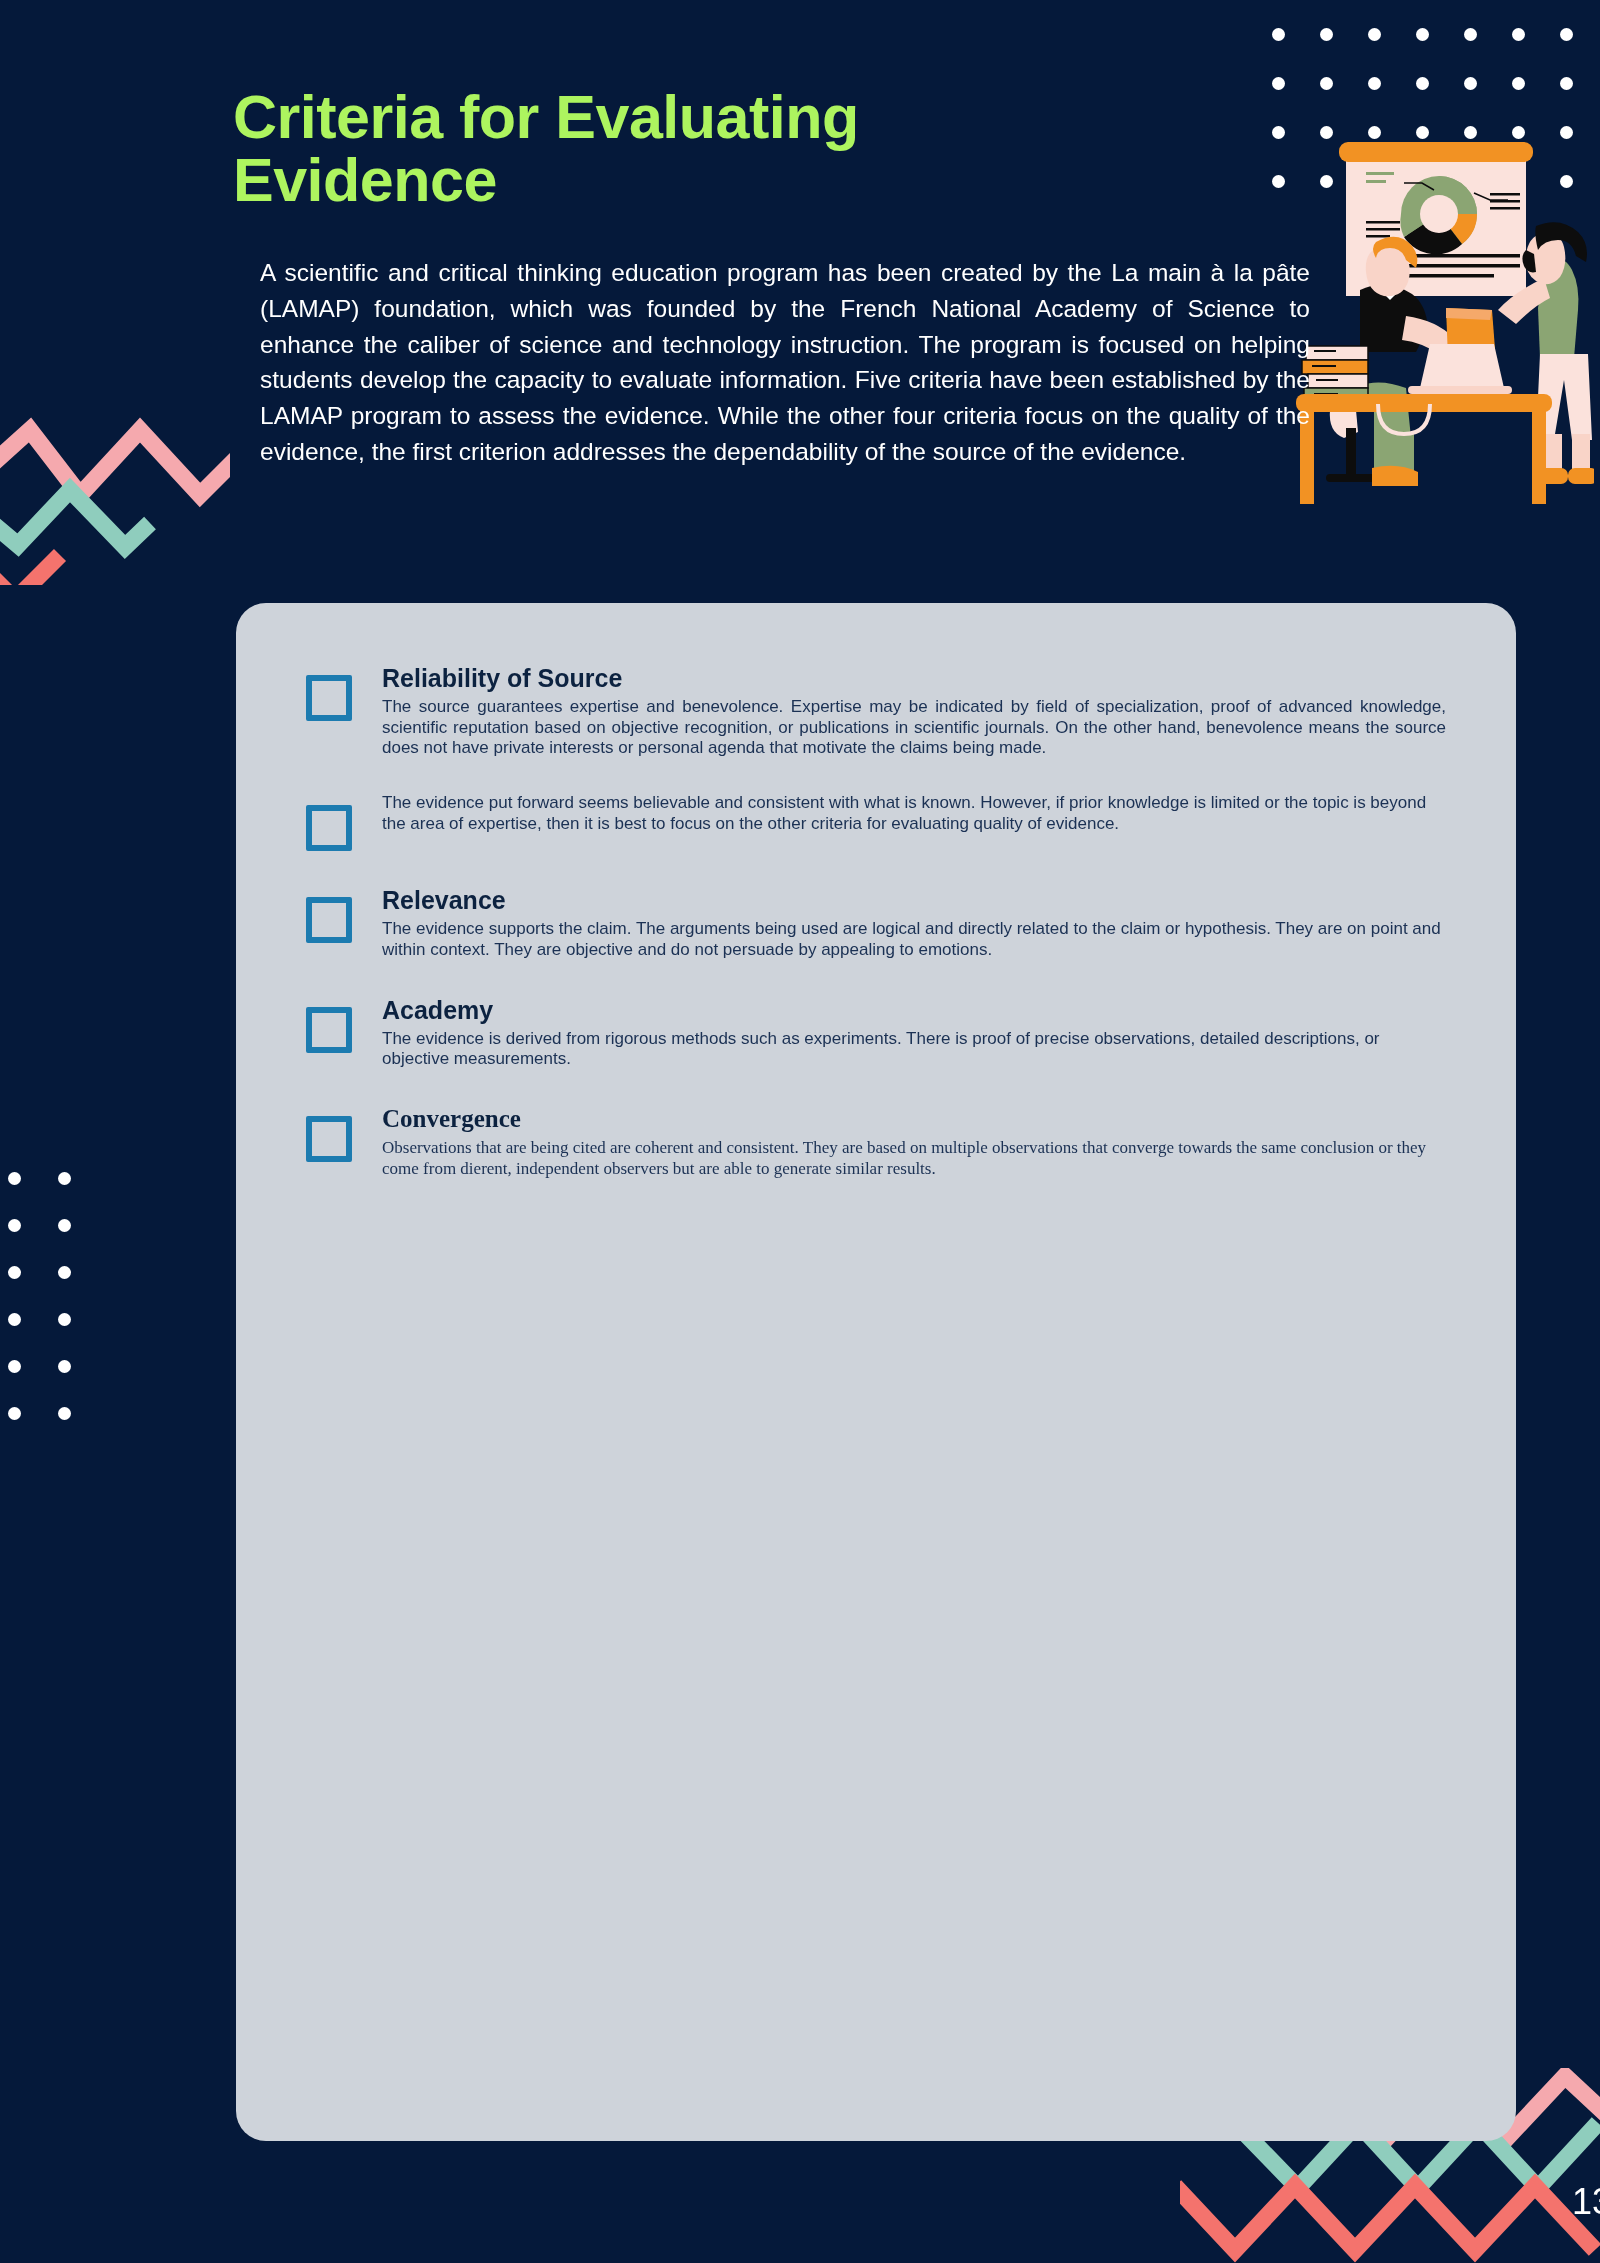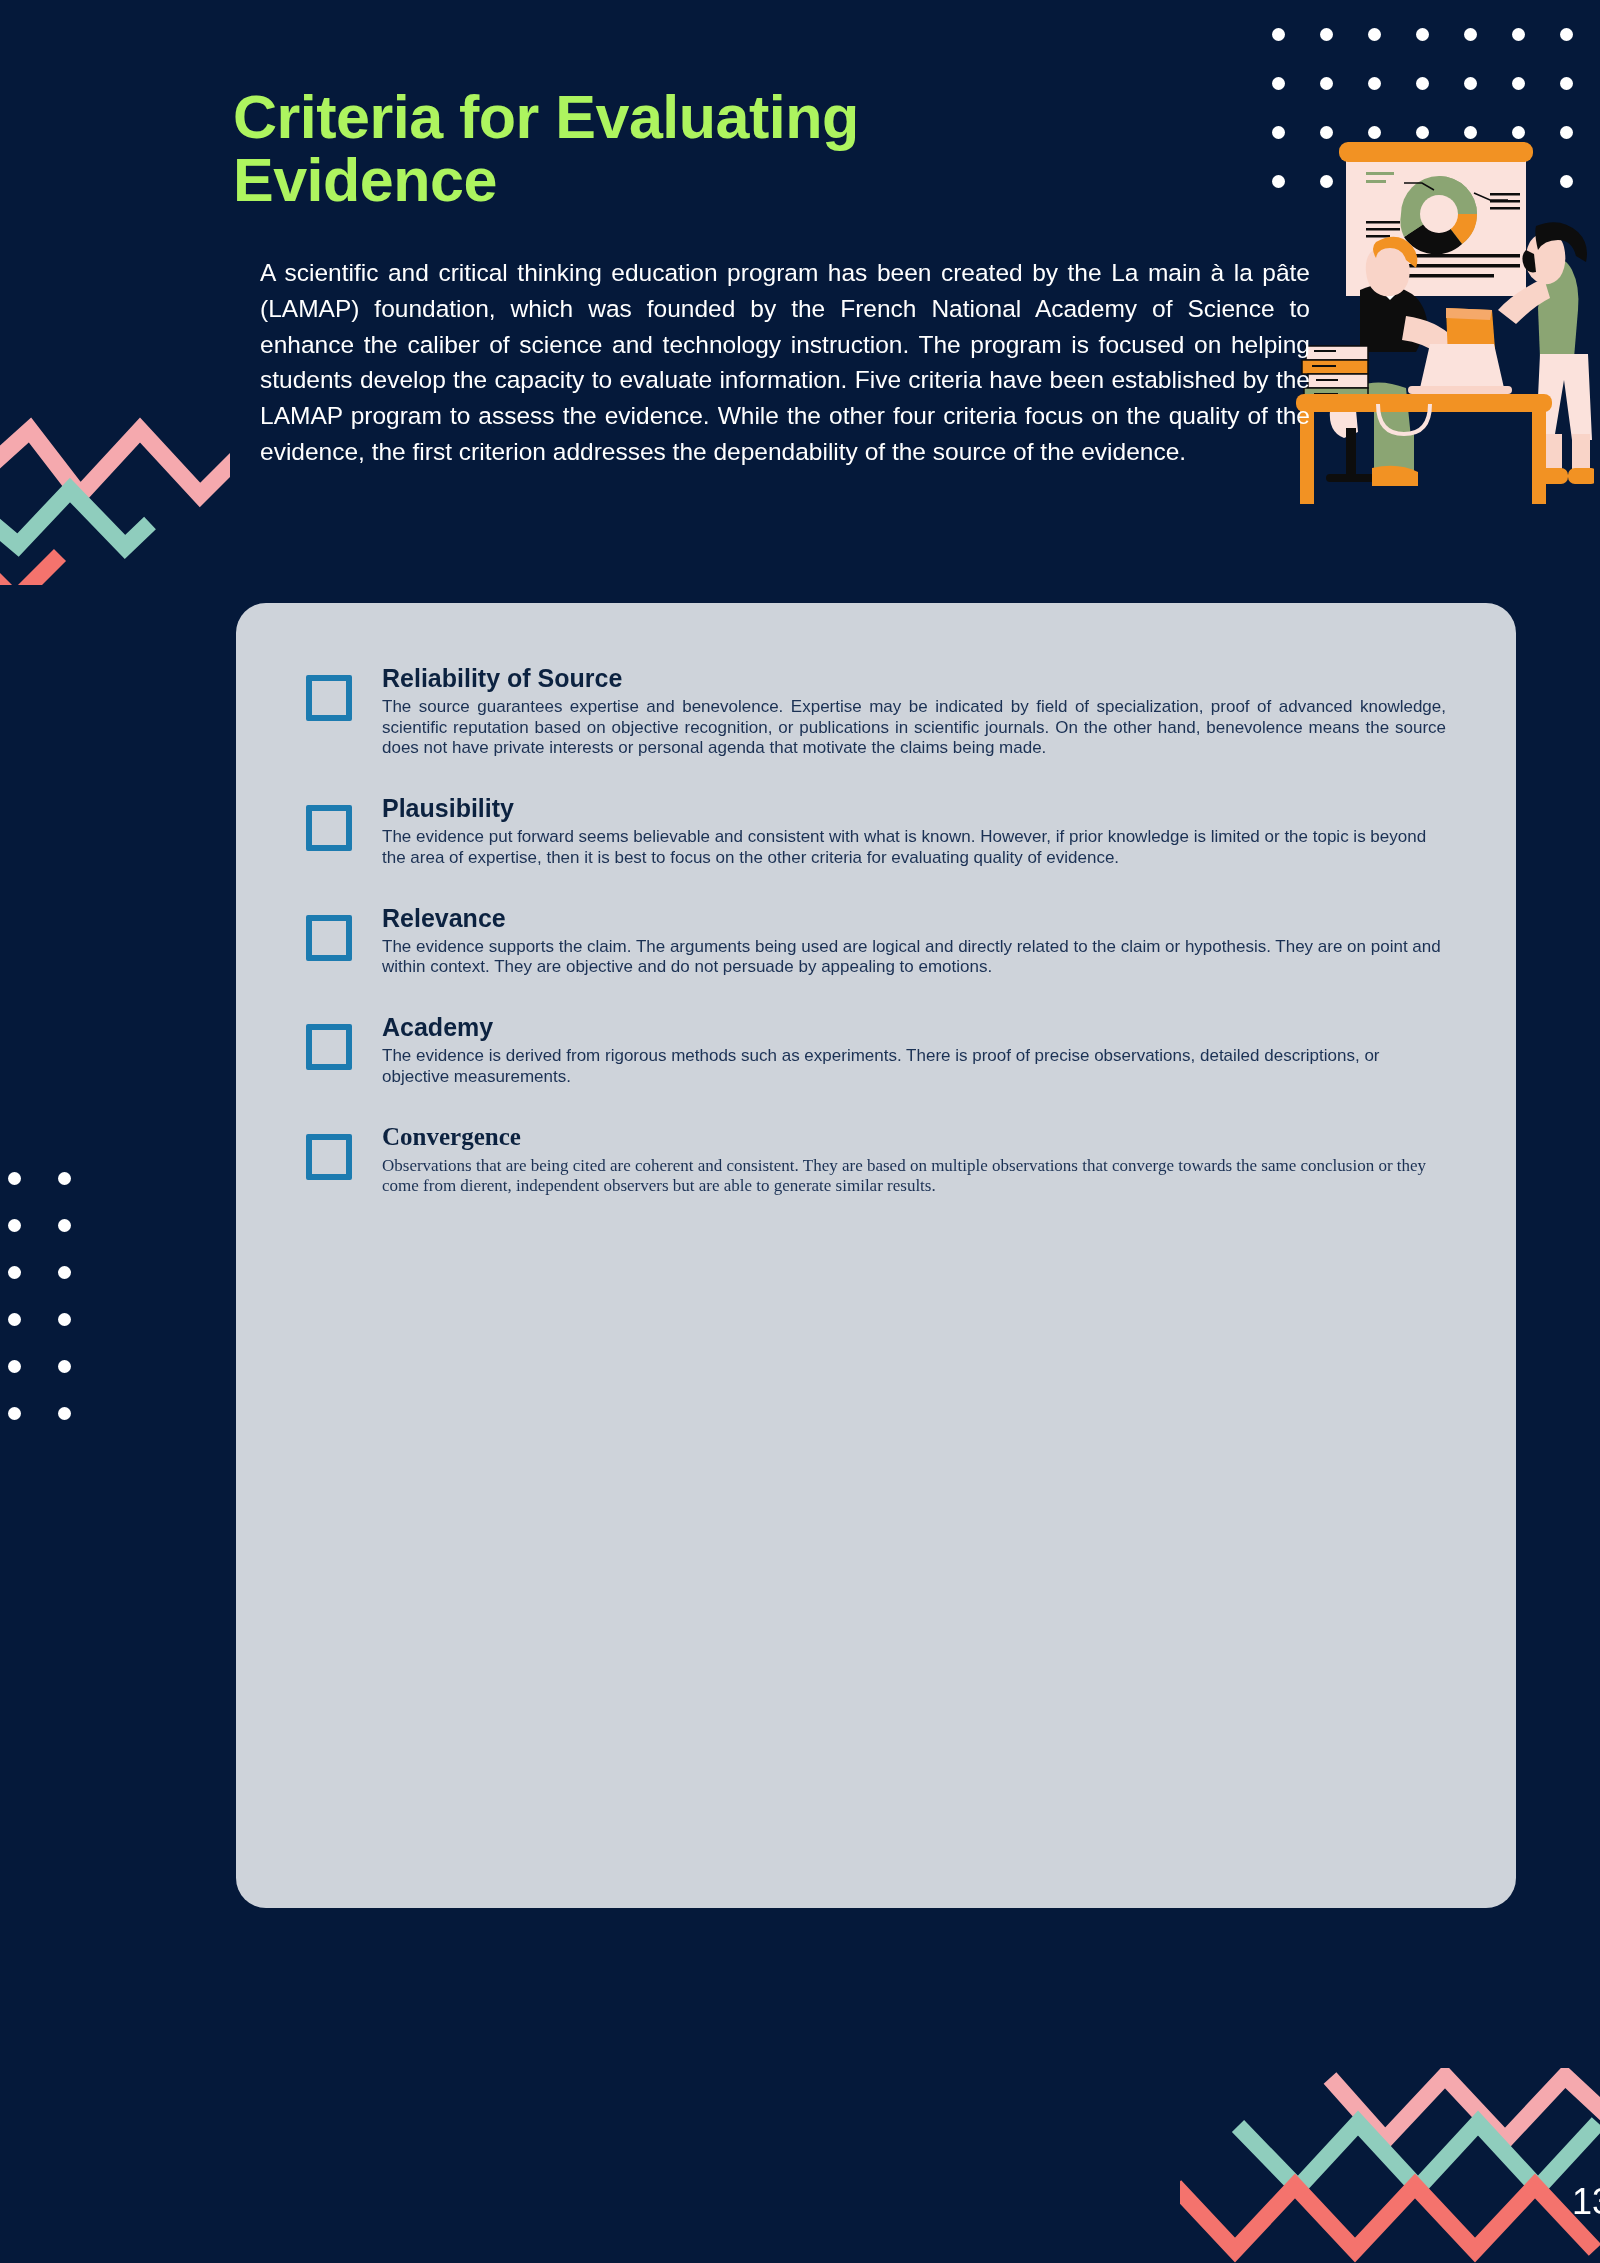--- a/index.html
+++ b/index.html
@@ -101,21 +101,21 @@
     height: 366px;
     z-index: 2;
   }
 
   
   .card {
     position: absolute;
     top: 603px;
     left: 236px;
     width: 1280px;
-    height: 1305px;
+    height: 1538px;
     background: #ced3da;
     border-radius: 30px;
     z-index: 2;
     box-sizing: border-box;
     padding: 60px 70px 40px 70px;
   }
   .criteria-list {
     margin: 0;
     padding: 0;
     list-style: none;
@@ -338,21 +338,20 @@
         <span class="checkbox"></span>
         <div class="crit-body">
           <p class="crit-title">Reliability of Source</p>
           <p class="crit-text">The source guarantees expertise and benevolence. Expertise may be indicated by field of specialization, proof of advanced knowledge, scientific reputation based on objective recognition, or publications in scientific journals. On the other hand, benevolence means the source does not have private interests or personal agenda that motivate the claims being made.</p>
         </div>
       </li>
 
       <li class="criterion">
         <span class="checkbox"></span>
         <div class="crit-body">
-          <p class="crit-title">Plausibility</p>
           <p class="crit-text left">The evidence put forward seems believable and consistent with what is known. However, if prior knowledge is limited or the topic is beyond the area of expertise, then it is best to focus on the other criteria for evaluating quality of evidence.</p>
         </div>
       </li>
 
       <li class="criterion">
         <span class="checkbox"></span>
         <div class="crit-body">
           <p class="crit-title">Relevance</p>
           <p class="crit-text left"> The evidence supports the claim. The arguments being used are logical and directly related to the claim or hypothesis. They are on point and within context. They are objective and do not persuade by appealing to emotions.</p>
         </div>

